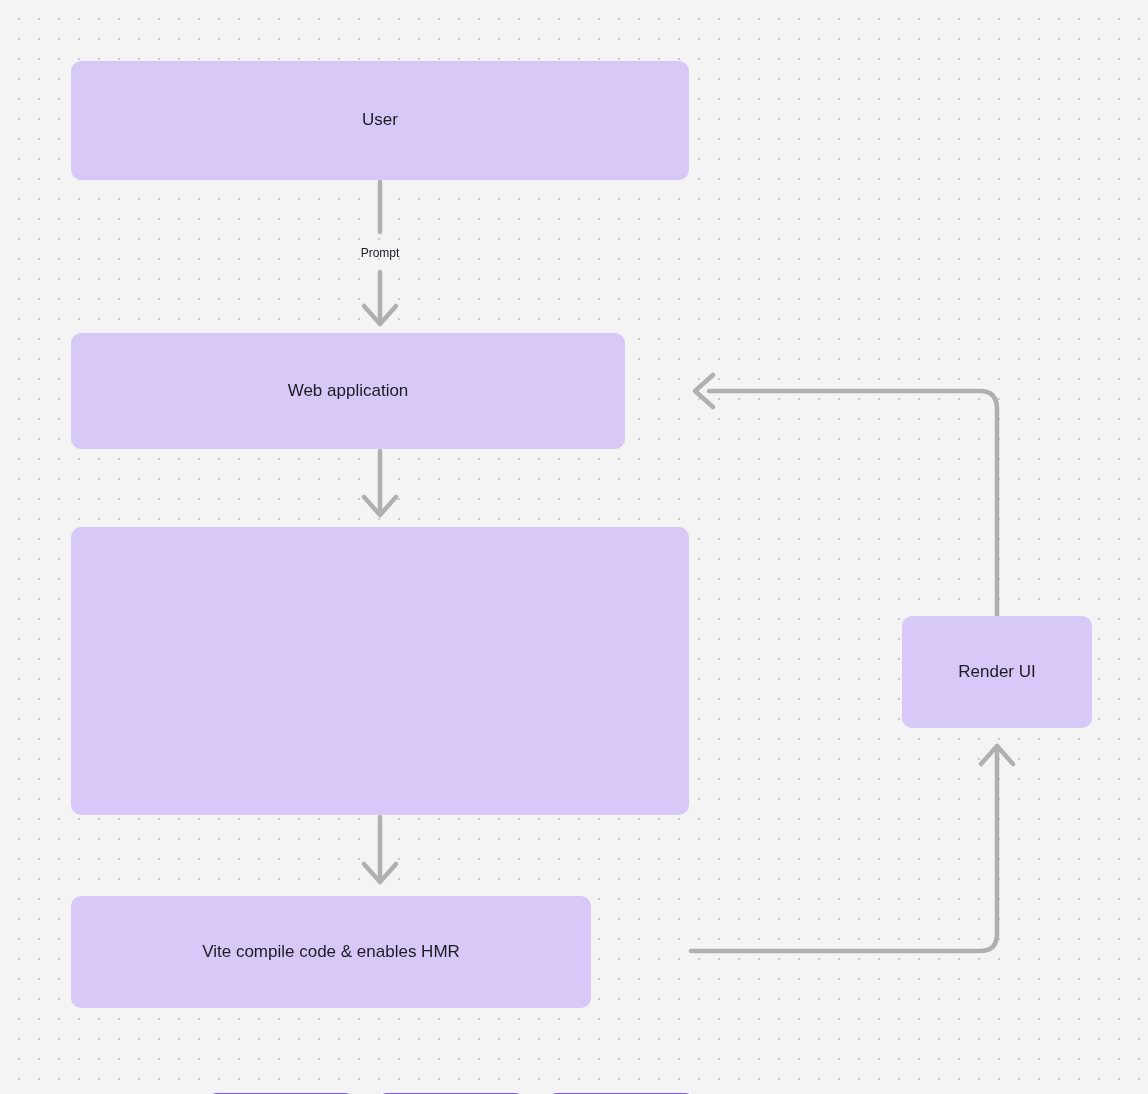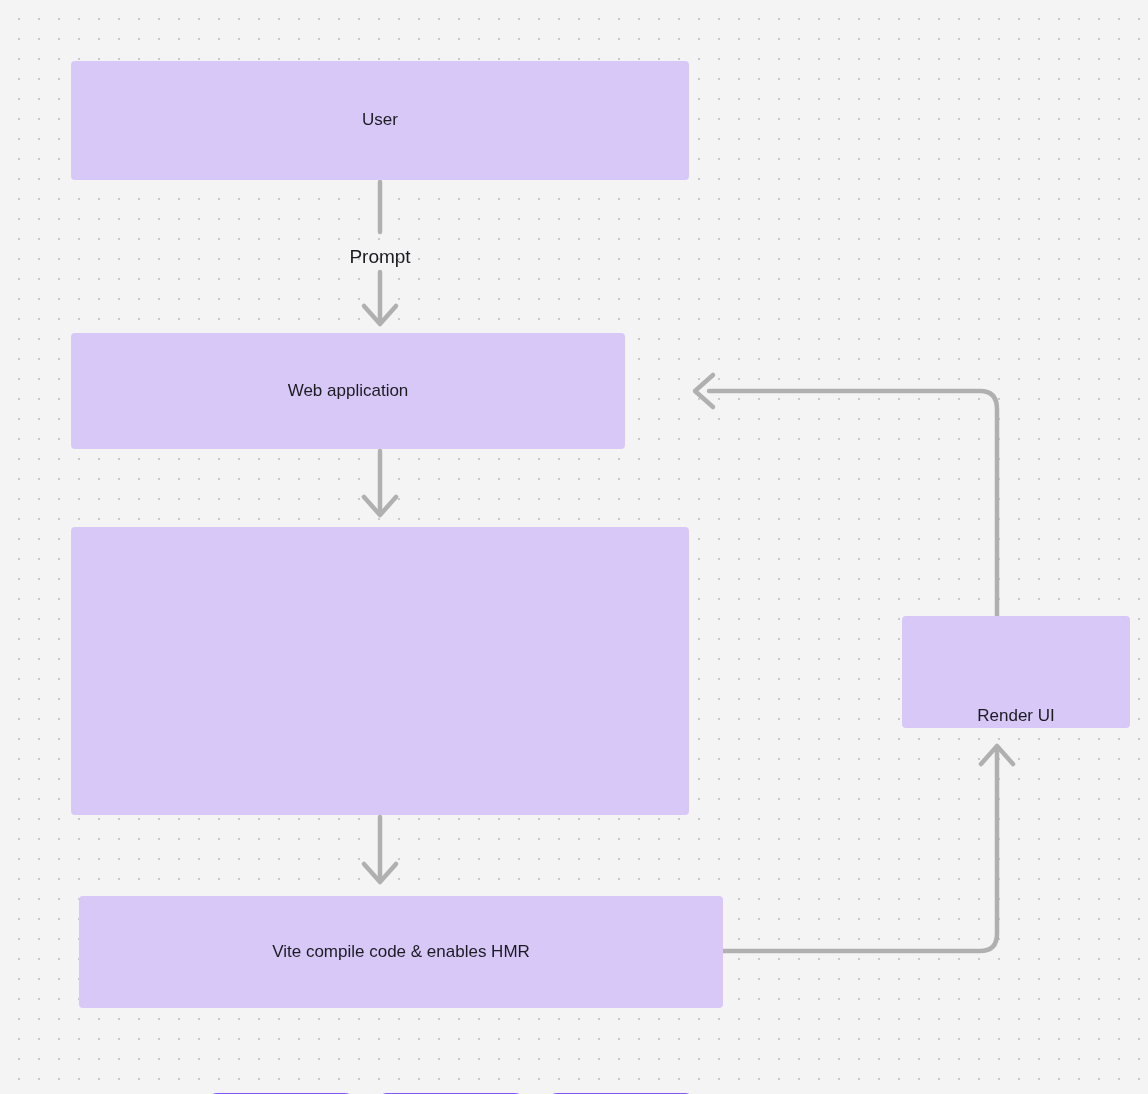--- a/index.html
+++ b/index.html
@@ -29,48 +29,48 @@
     height: 1094px;
     pointer-events: none;
   }
   .node {
     position: absolute;
     box-sizing: border-box;
     display: flex;
     align-items: center;
     justify-content: center;
     text-align: center;
-    border-radius: 4px;
+    border-radius: 10px;
   }
   .node-light {
     background: #d8c8f8;
     color: #1c1b22;
     font-size: 17px;
     line-height: 1.35;
   }
   .node-dark {
     background: #7f56f5;
     color: #ffffff;
     font-size: 16.5px;
     line-height: 1.38;
     border-radius: 9px;
   }
   #node-user        { left: 71px;  top: 61px;  width: 618px; height: 119px; }
   #node-webapp      { left: 71px;  top: 333px; width: 554px; height: 116px; }
   #node-components  { left: 71px;  top: 527px; width: 618px; height: 288px;
                       align-items: flex-start; justify-content: flex-start; }
-  #node-vite        { left: 71px;  top: 896px; width: 644px; height: 112px; margin-left: 8px; }
-  #node-render      { left: 902px; top: 616px; width: 228px; height: 112px; align-items: flex-end; }
+  #node-vite        { left: 71px;  top: 896px; width: 520px; height: 112px; }
+  #node-render      { left: 902px; top: 616px; width: 190px; height: 112px; }
 
   #node-html { left: 137px; top: 566px; width: 146px; height: 105px; }
   #node-css  { left: 307px; top: 566px; width: 146px; height: 105px; }
   #node-js   { left: 477px; top: 566px; width: 146px; height: 105px; }
   .edge-label {
     position: absolute;
-    font-size: 19px;
+    font-size: 12px;
     color: #1c1b22;
     background: transparent;
     text-align: center;
   }
   #label-prompt {
     left: 330px;
     top: 246px;
     width: 100px;
   }
 </style>

